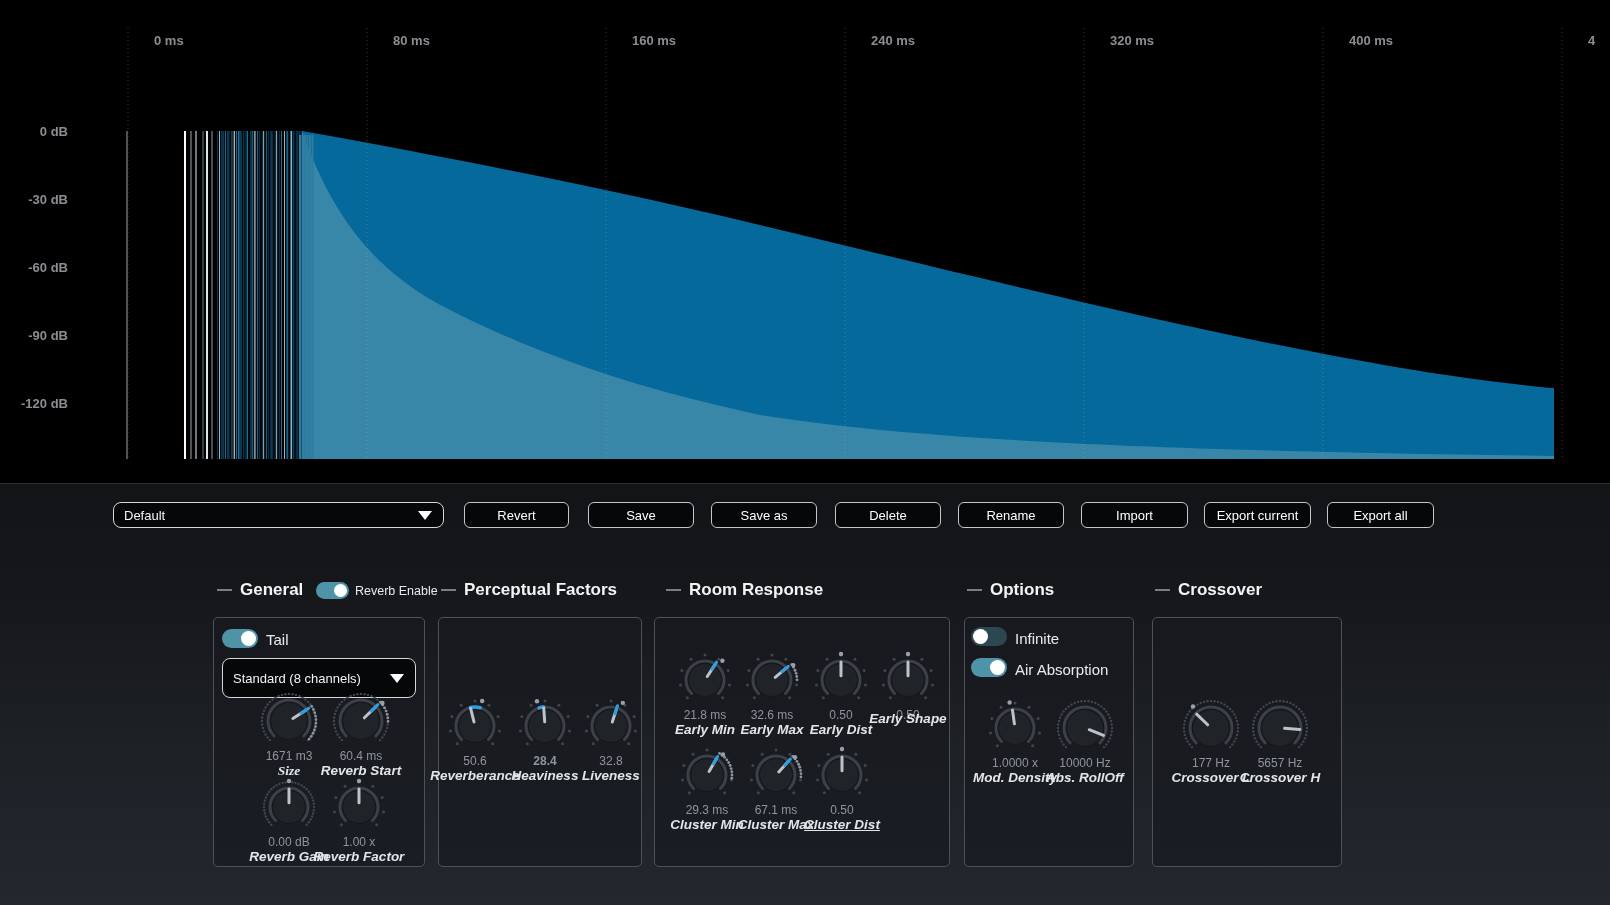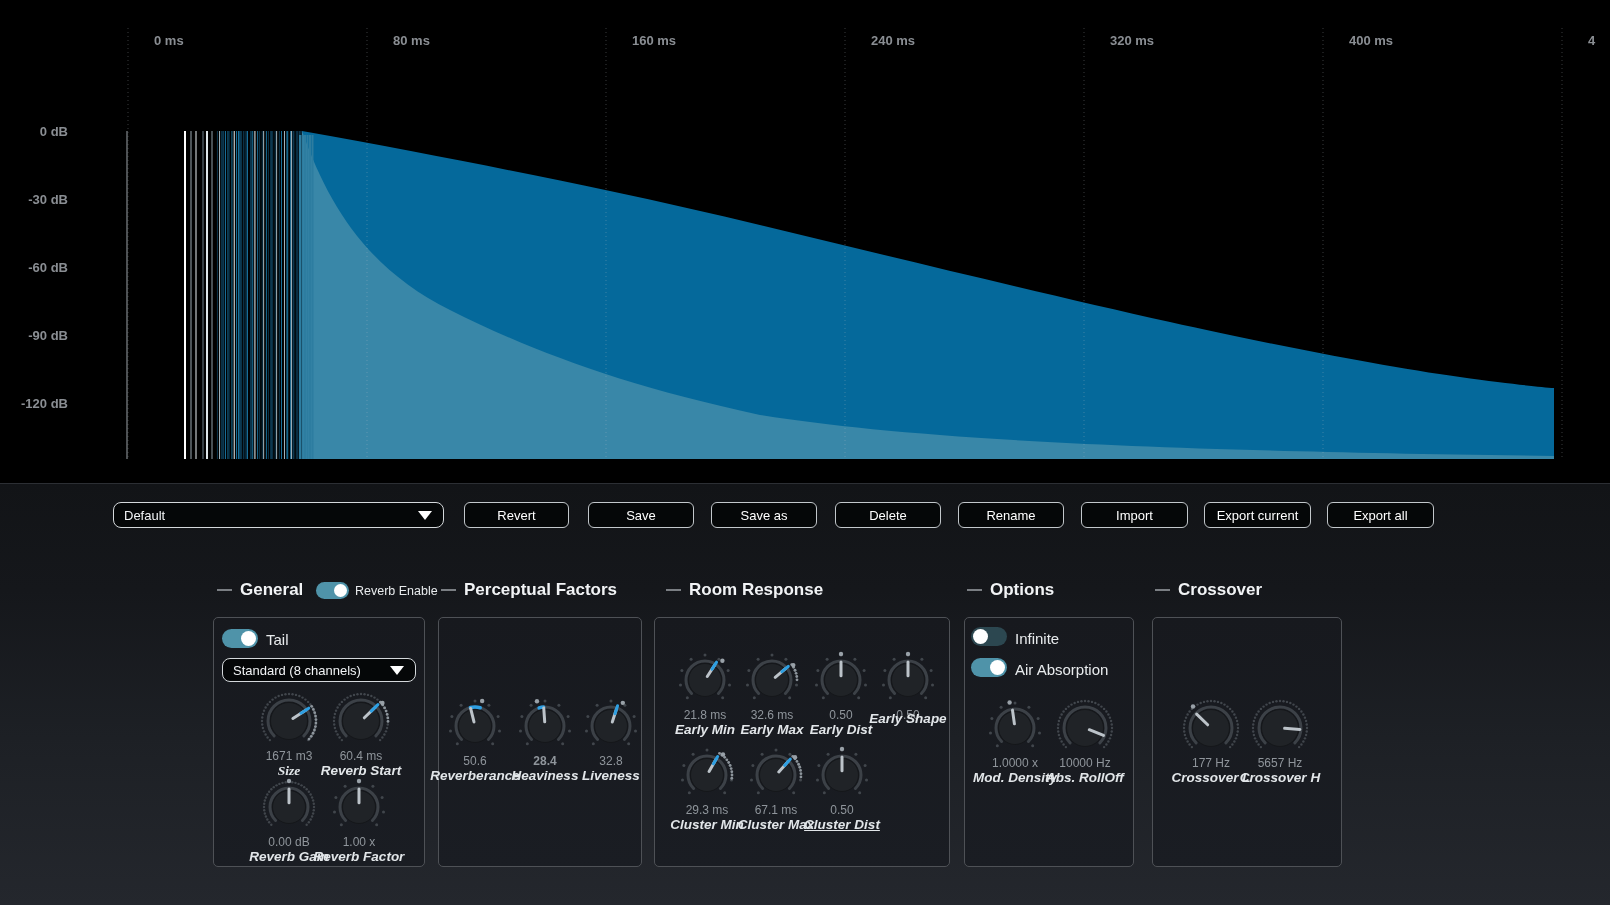--- a/index.html
+++ b/index.html
@@ -170,21 +170,21 @@
   <div class="panel" style="left:213px;top:133px;width:212px;height:250px;"></div>
   <div class="panel" style="left:438px;top:133px;width:204px;height:250px;"></div>
   <div class="panel" style="left:654px;top:133px;width:296px;height:250px;"></div>
   <div class="panel" style="left:964px;top:133px;width:170px;height:250px;"></div>
   <div class="panel" style="left:1152px;top:133px;width:190px;height:250px;"></div>
 
   <div class="tog on" id="tog-tail" style="left:222px;top:145px;width:36px;height:19px;">
     <span class="k" style="width:15px;height:15px;"></span>
   </div>
   <div class="toglabel" style="left:266px;top:147px;">Tail</div>
-  <div class="select" style="left:222px;top:174px;width:194px;height:24px;font-size:13px;">
+  <div class="select" style="left:222px;top:174px;width:194px;height:40px;font-size:13px;">
     <span class="val">Standard (8 channels)</span>
     <span class="caret"></span>
   </div>
 
   <div class="tog off" id="tog-infinite" style="left:971px;top:143px;width:36px;height:19px;">
     <span class="k" style="width:15px;height:15px;"></span>
   </div>
   <div class="toglabel" style="left:1015px;top:146px;">Infinite</div>
   <div class="tog on" id="tog-air" style="left:971px;top:174px;width:36px;height:19px;">
     <span class="k" style="width:15px;height:15px;"></span>

